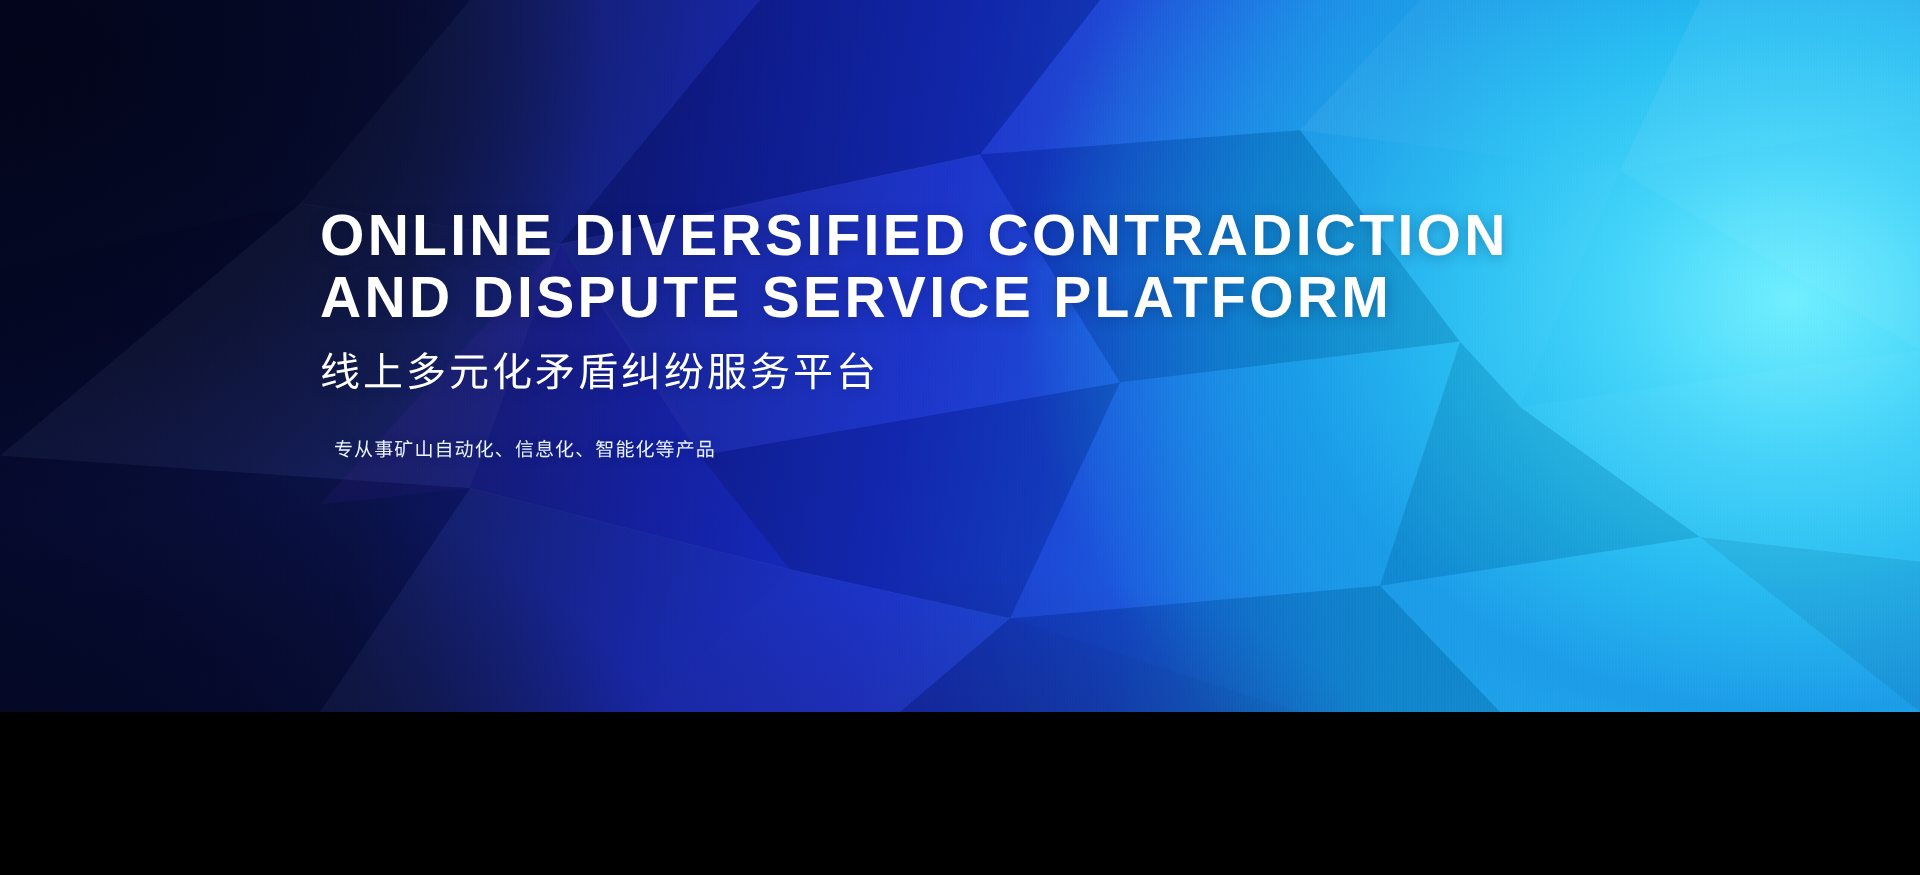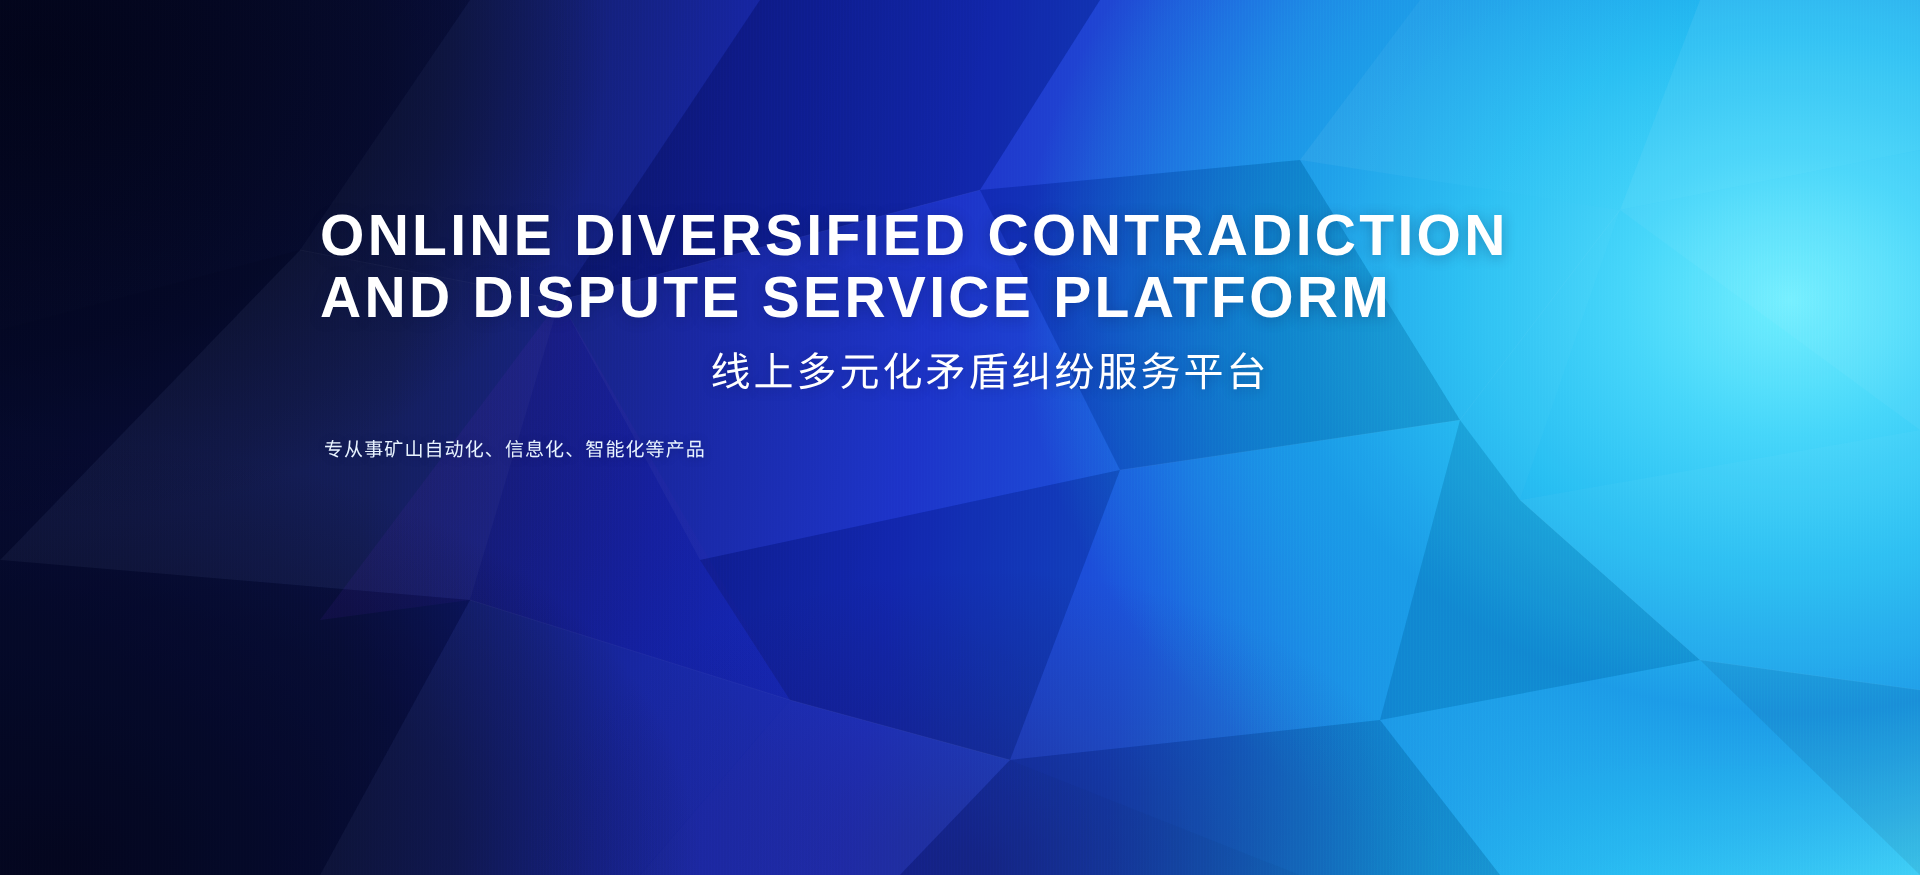--- a/index.html
+++ b/index.html
@@ -8,21 +8,21 @@
     padding: 0;
     background: #000;
   }
   body {
     font-family: "Liberation Sans", "DejaVu Sans", sans-serif;
   }
 
   .banner {
     position: relative;
     width: 1920px;
-    height: 875px;
+    height: 712px;
     overflow: hidden;
     background: #0a1142;
   }
 
   
   .bg-base {
     position: absolute;
     inset: 0;
     background:
       radial-gradient(ellipse 1100px 900px at 1790px 300px,
@@ -90,35 +90,34 @@
   }
 
   .subtitle {
     margin: 20px 0 0 0;
     color: #ffffff;
     font-size: 40px;
     line-height: 48px;
     font-weight: 300;
     letter-spacing: 3px;
     text-shadow: 0 2px 12px rgba(0,20,70,0.28);
-    text-align: center;
   }
 
   .desc {
     margin: 38px 0 0 0;
     padding: 0;
     list-style: none;
     color: #e8f3ff;
     font-size: 19px;
     line-height: 32px;
     font-weight: 300;
     letter-spacing: 1.1px;
     text-shadow: 0 1px 8px rgba(0,20,70,0.35);
   }
-  .desc li { margin: 4px; }
+  .desc li { margin: 14px; }
 </style>
 </head>
 <body>
 
 <div class="banner">
 
   <div class="bg-base"></div>
   <div class="bg-vignette"></div>
 
   <div class="bg-poly">

